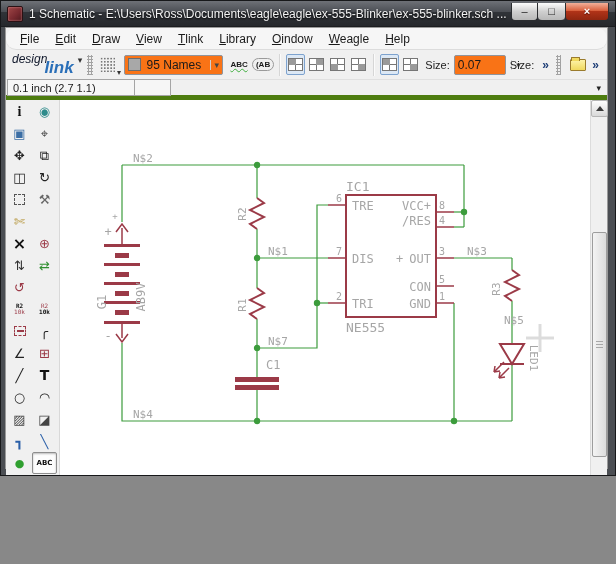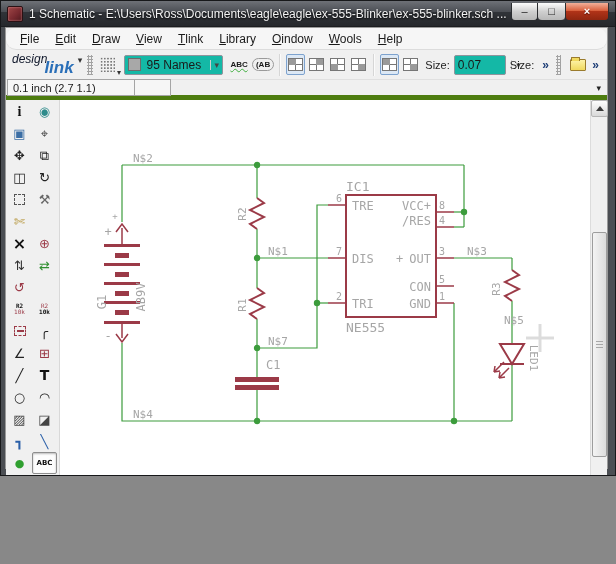--- a/index.html
+++ b/index.html
@@ -36,21 +36,21 @@
   .toolbar{height:30px;background:#f0f0f0;display:flex;align-items:center;padding:0 4px;border-bottom:1px solid #e0e0e0;white-space:nowrap;}
   .handle{width:6px;height:20px;margin:0 3px;background:radial-gradient(#a2a2a2 1px,transparent 1.3px) 0 0/3px 3px;}
   .vsep{width:2px;height:22px;margin:0 4px;border-left:1px solid #d6d6d6;border-right:1px solid #fbfbfb;}
   .logo{display:flex;align-items:flex-start;margin:0 2px;cursor:default;line-height:1;}
   .logo .d1{color:#0f172a;font-weight:normal;font-style:italic;font-size:12px;}
   .logo .d2{color:#2a6fb8;font-weight:bold;font-style:italic;font-size:17px;margin-left:-3px;margin-top:6px;}
   .drop{font-size:9px;color:#333;margin-left:4px;margin-top:3px;}
   .tbtn{min-width:22px;height:22px;display:flex;align-items:center;justify-content:center;margin:0 1px;border:1px solid transparent;border-radius:2px;cursor:default;}
   .gridicon{width:15px;height:15px;background:radial-gradient(#777 0.9px,transparent 1.1px) 0 0/3.2px 3.2px;position:relative;}
   .gridicon::after{content:"▾";position:absolute;right:-6px;bottom:-5px;font-size:8px;color:#333;}
-  .combo{height:20px;background:#14b8a6;border:1px solid #8f949c;border-radius:2px;display:flex;align-items:center;padding:0 3px;cursor:default;}
+  .combo{height:20px;background:#f97316;border:1px solid #8f949c;border-radius:2px;display:flex;align-items:center;padding:0 3px;cursor:default;}
   .combo .arrow{margin-left:6px;padding-left:4px;border-left:1px solid #cfcfcf;font-size:9px;color:#444;}
   .layercombo{width:110px;margin:0 4px;}
   .swatch{width:13px;height:13px;background:#a8a8a8;border:1px solid #6c6c6c;margin-right:6px;flex:0 0 auto;}
   .abc-btn{font-size:8px;font-weight:bold;letter-spacing:0;}
   .abc-btn .abc-txt{text-decoration:underline;text-decoration-style:wavy;text-decoration-color:#3fae3f;}
   .ab-btn{font-size:8px;font-weight:bold;border:1px solid #9a9a9a;border-radius:7px;padding:1px 3px;}
   .quadbtn{width:21px;height:21px;display:flex;align-items:center;justify-content:center;margin:0 1px;border:1px solid transparent;border-radius:2px;}
   .quadbtn.sel{background:#dce8f5;border-color:#7da2ce;}
   .quad{width:15px;height:13px;border:1px solid #767676;background-color:#fff;position:relative;
     background-image:linear-gradient(#767676,#767676),linear-gradient(90deg,#767676,#767676);
@@ -156,21 +156,21 @@
     <div class="inner">
 
       <div class="menubar">
         <span class="menu-item"><u>F</u><span>ile</span></span>
         <span class="menu-item"><u>E</u><span>dit</span></span>
         <span class="menu-item"><u>D</u><span>raw</span></span>
         <span class="menu-item"><u>V</u><span>iew</span></span>
         <span class="menu-item"><u>T</u><span>link</span></span>
         <span class="menu-item"><u>L</u><span>ibrary</span></span>
         <span class="menu-item"><u>O</u><span>indow</span></span>
-        <span class="menu-item"><u>W</u><span>ools</span></span>
+        <span class="menu-item"><u>W</u><span>eagle</span></span>
         <span class="menu-item"><u>H</u><span>elp</span></span>
       </div>
 
       <div class="toolbar">
         <span class="logo">
           <span class="d1">design</span>
           <span class="d2">link</span>
           <span class="drop">▾</span>
         </span>
         <span class="handle"></span>

